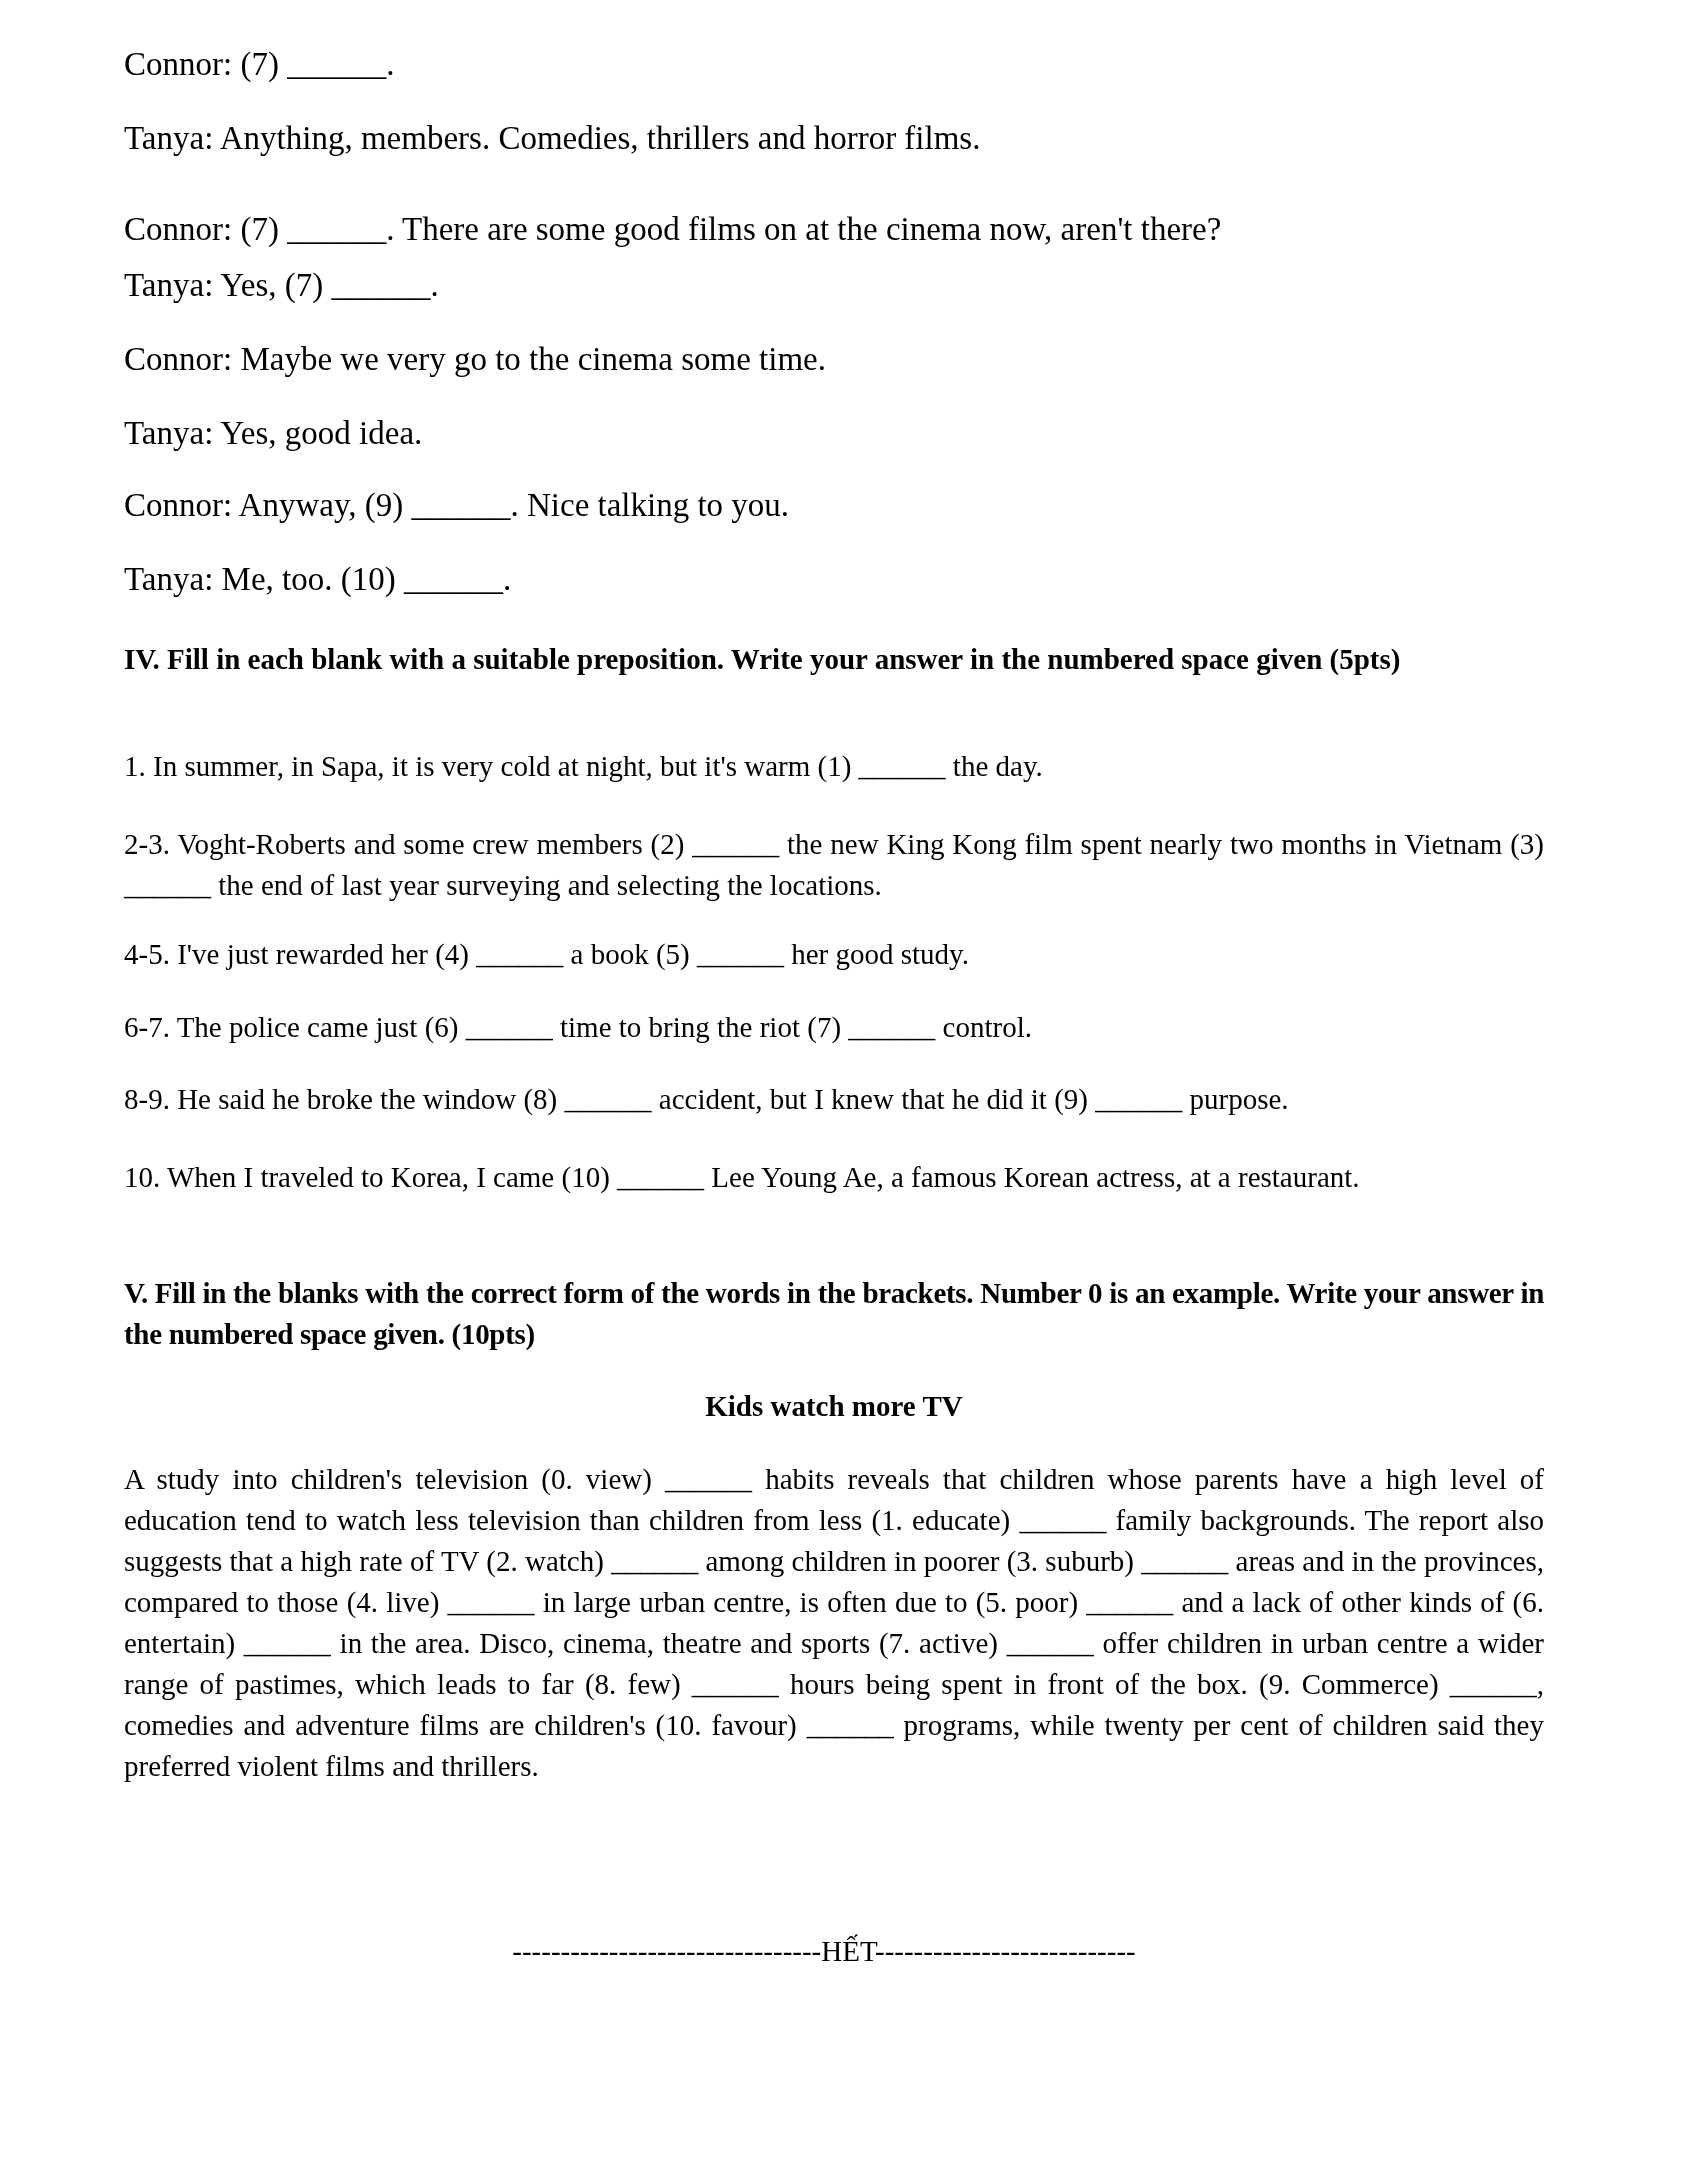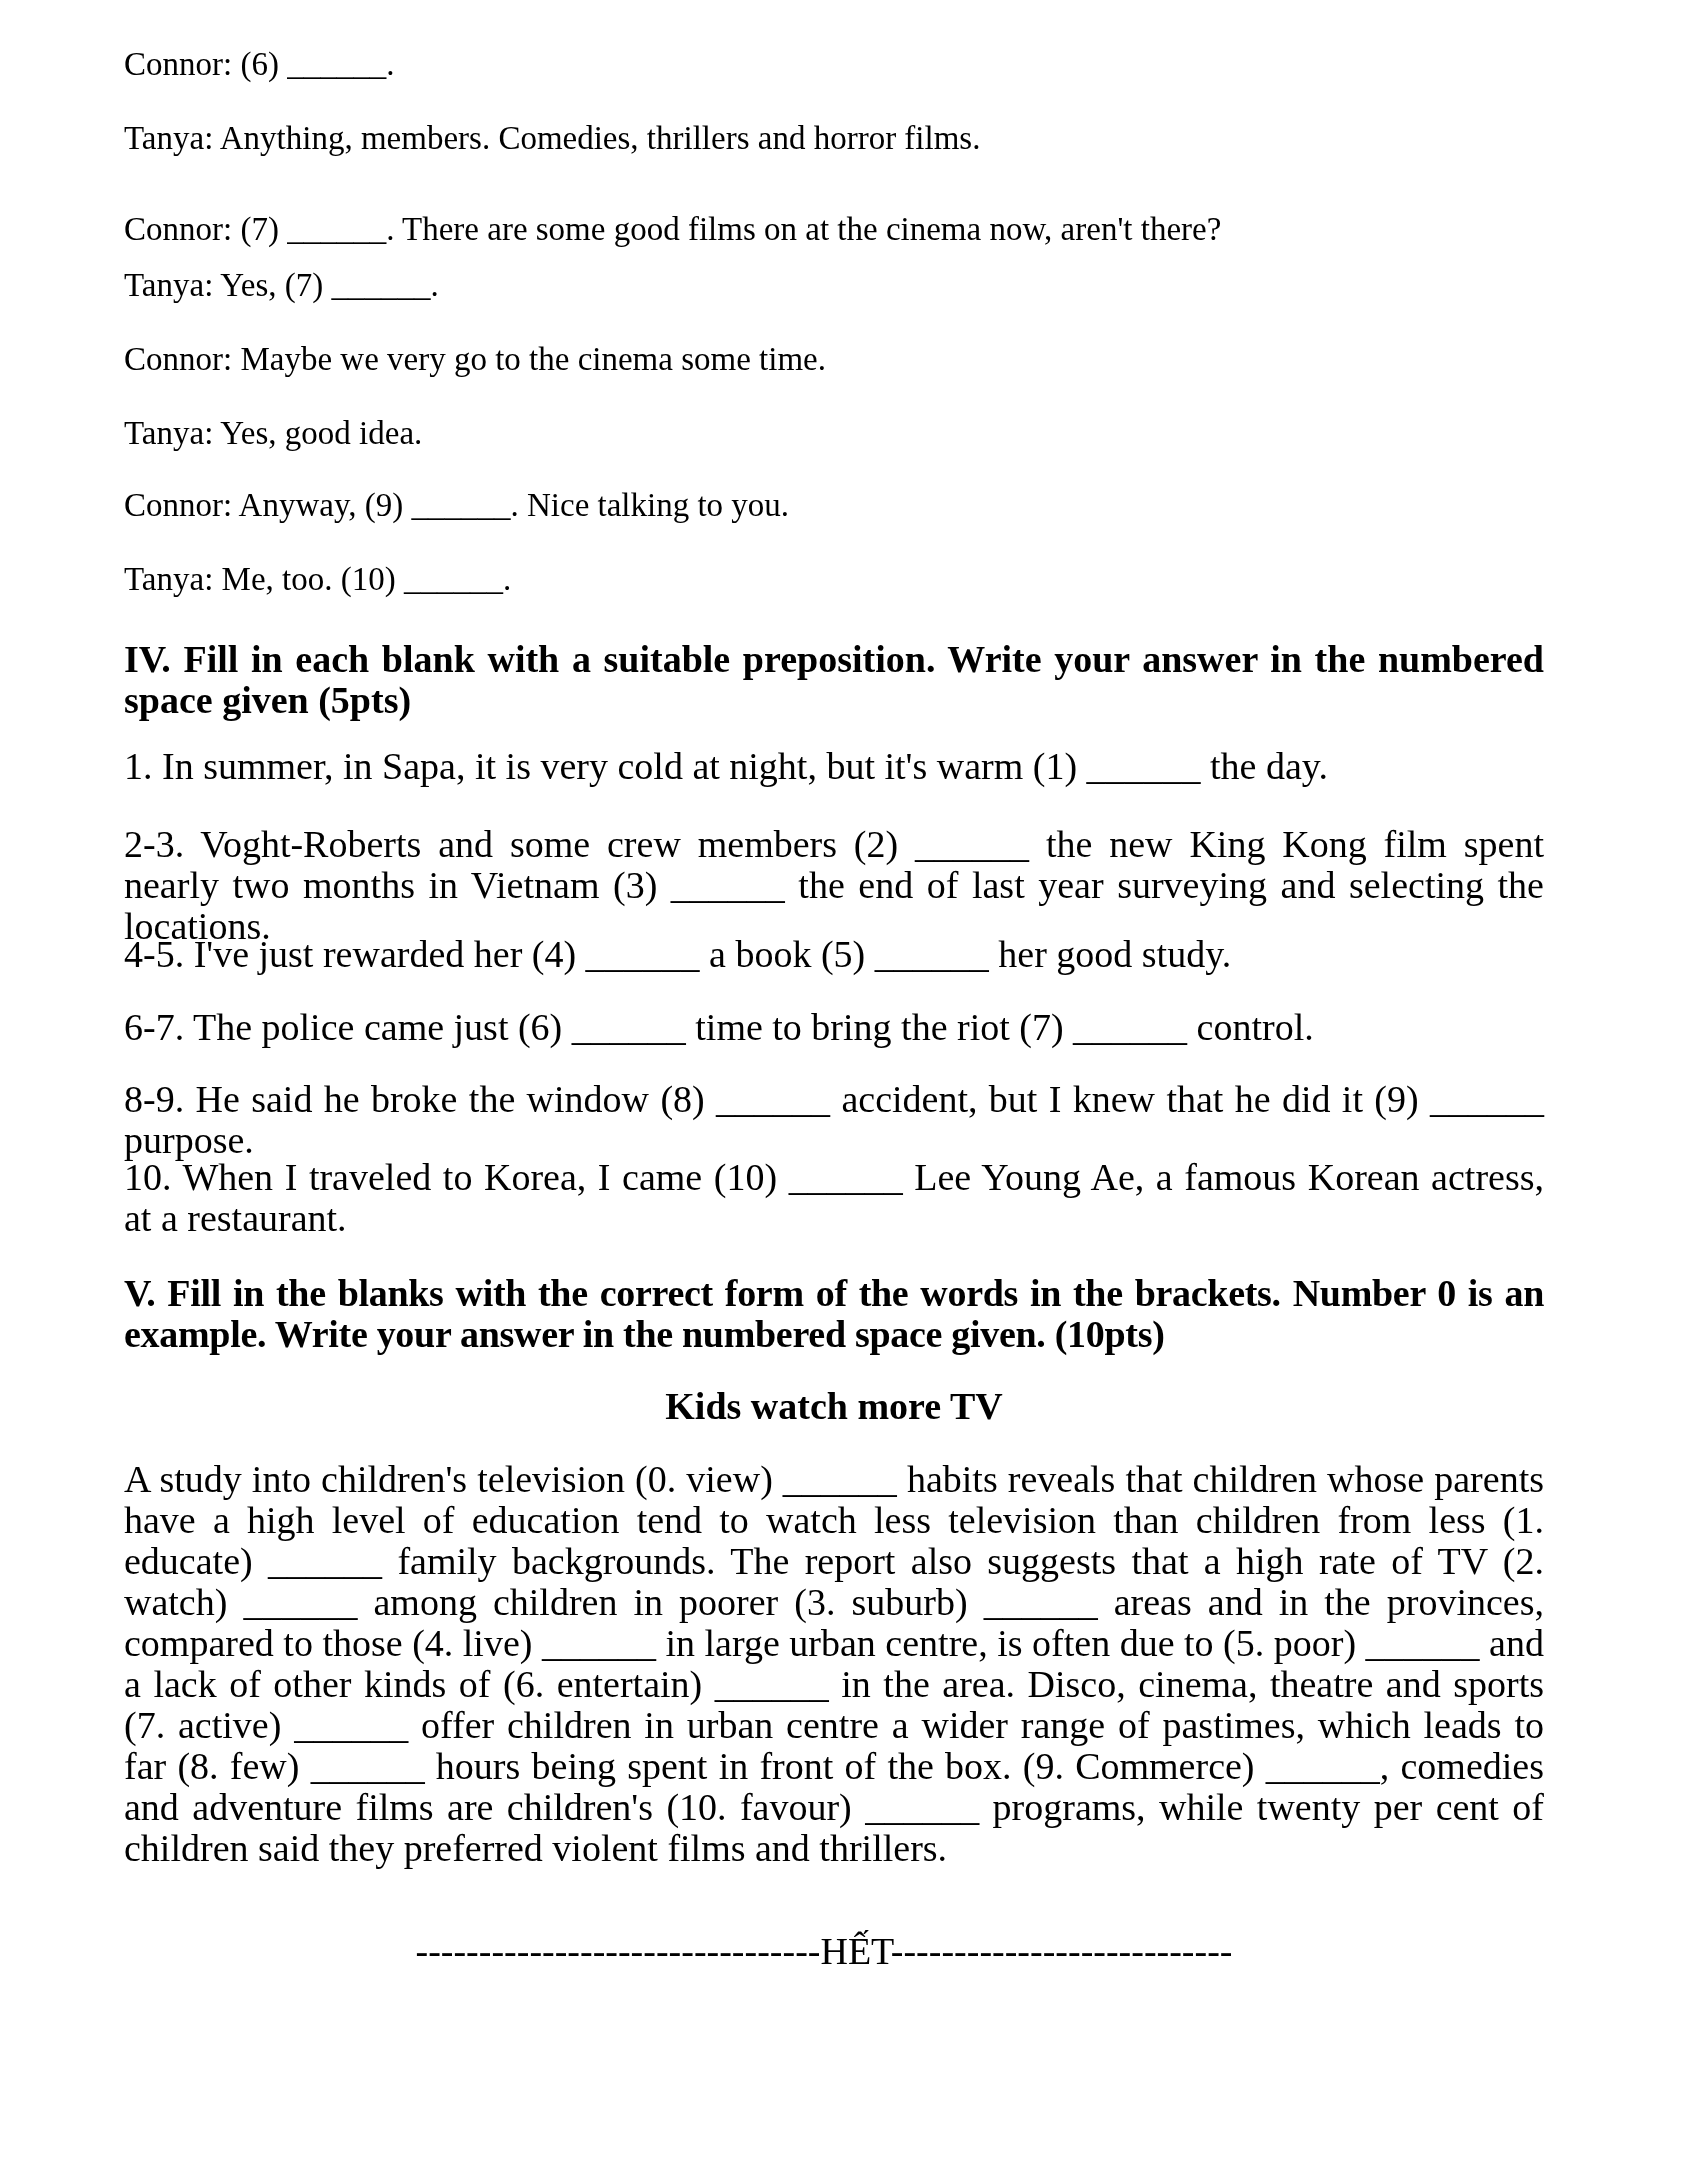--- a/index.html
+++ b/index.html
@@ -1,29 +1,29 @@
 <!DOCTYPE html>
 <html><head>
 <meta charset="utf-8">
 <style>
   html, body { margin: 0; padding: 0; background: #ffffff; }
   body { width: 1683px; height: 2178px; position: relative; overflow: hidden;
          font-family: "Liberation Serif", "DejaVu Serif", serif; color: #000; }
   .page { position: absolute; left: 124px; top: 0; width: 1420px; }
   .line { position: absolute; left: 0; width: 1420px; font-size: 33px; line-height: 41px; white-space: nowrap; }
-  .para { position: absolute; left: 0; width: 1420px; font-size: 38px; line-height: 41px; text-align: justify; text-align-last: left; }
+  .para { position: absolute; left: 0; width: 1420px; font-size: 29px; line-height: 41px; text-align: justify; text-align-last: left; }
   .bold { font-weight: bold; }
   .center { text-align: center; text-align-last: center; }
 </style>
 </head>
 <body>
 
 <div class="page">
 
-  <div class="line" style="top:44px">Connor: (6) ______.</div>
+  <div class="line" style="top:44px">Connor: (7) ______.</div>
   <div class="line" style="top:118px">Tanya: Anything, members. Comedies, thrillers and horror films.</div>
   <div class="line" style="top:209px">Connor: (7) ______. There are some good films on at the cinema now, aren't there?</div>
   <div class="line" style="top:265px">Tanya: Yes, (7) ______.</div>
   <div class="line" style="top:339px">Connor: Maybe we very go to the cinema some time.</div>
   <div class="line" style="top:413px">Tanya: Yes, good idea.</div>
   <div class="line" style="top:485px">Connor: Anyway, (9) ______. Nice talking to you.</div>
   <div class="line" style="top:559px">Tanya: Me, too. (10) ______.</div>
 
   <div class="para bold" style="top:639px">IV. Fill in each blank with a suitable preposition. Write your answer in the numbered space given (5pts)</div>
 

